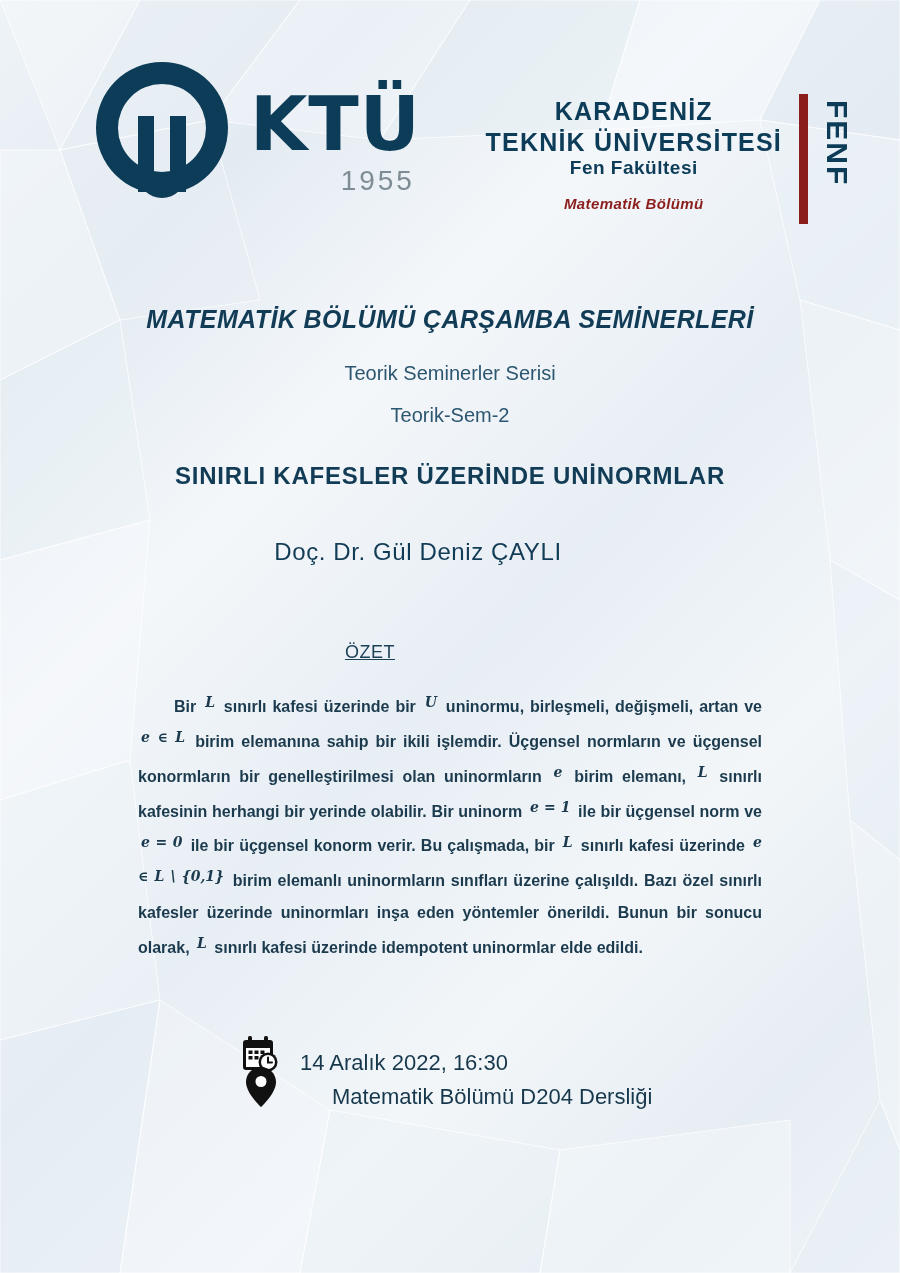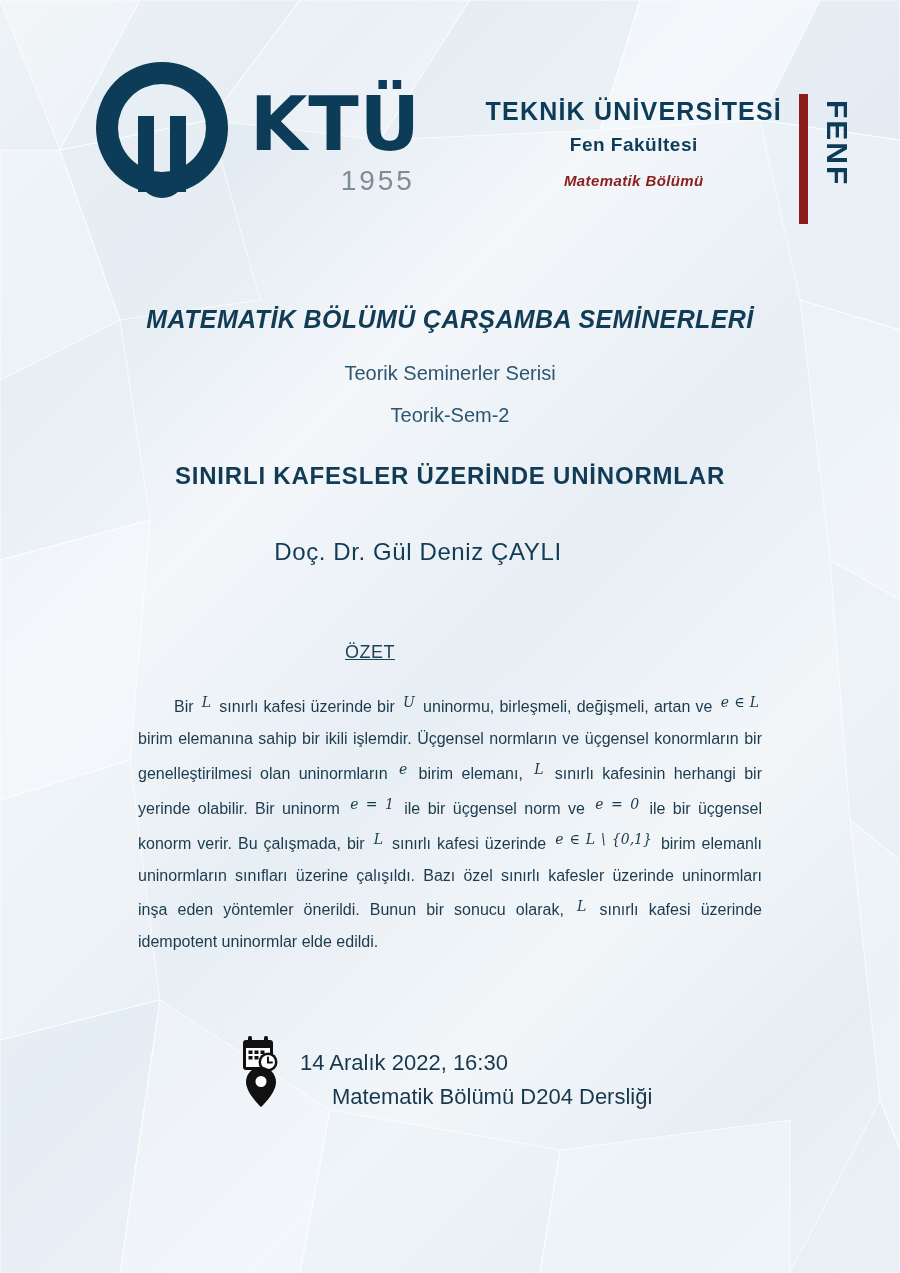--- a/index.html
+++ b/index.html
@@ -79,21 +79,20 @@
   }
   .uni-l1, .uni-l2 {
     font-weight: bold;
     font-size: 25px;
     letter-spacing: 1.2px;
     line-height: 1.22;
   }
   .uni-l3 {
     font-weight: bold;
     font-size: 19px;
-    margin-top: 7px;
     letter-spacing: 0.5px;
   }
   .uni-l4 {
     font-weight: bold;
     font-size: 15px;
     color: #8b1d1d;
     margin-top: 16px;
     letter-spacing: 0.4px;
     font-style: italic;
   }
@@ -178,20 +177,21 @@
   }
   .abstract-body {
     position: absolute;
     top: 688px;
     left: 138px;
     width: 624px;
     font-size: 16px;
     line-height: 2.0;
     color: #1b3a4d;
     text-align: justify;
+    font-weight: bold;
   }
   .abstract-body .ind { display: inline-block; width: 36px; }
   .mathvar {
     font-family: "DejaVu Serif", serif;
     font-style: italic;
     font-size: 14px;
     vertical-align: 0.35em;
     padding: 0 3px;
   }
 
@@ -252,20 +252,21 @@
           <rect x="94" y="60" width="16" height="76" fill="#0c3c57"></rect>
           <path d="M62 118 a24 24 0 0 0 48 0 v18 h-48 z" fill="#0c3c57"></path>
         </svg>
         <div class="logo-text">
           <div class="logo-ktu">KTÜ</div>
           <div class="logo-year">1955</div>
         </div>
       </div>
 
       <div class="uni-block">
+        <div class="uni-l1">KARADENİZ</div>
         <div class="uni-l2">TEKNİK ÜNİVERSİTESİ</div>
         <div class="uni-l3">Fen Fakültesi</div>
         <div class="uni-l4">Matematik Bölümü</div>
       </div>
 
       <div class="fenf-bar"></div>
       <div class="fenf">FENF</div>
     </div>
 
     <div class="seminar-title">MATEMATİK BÖLÜMÜ ÇARŞAMBA SEMİNERLERİ</div>

